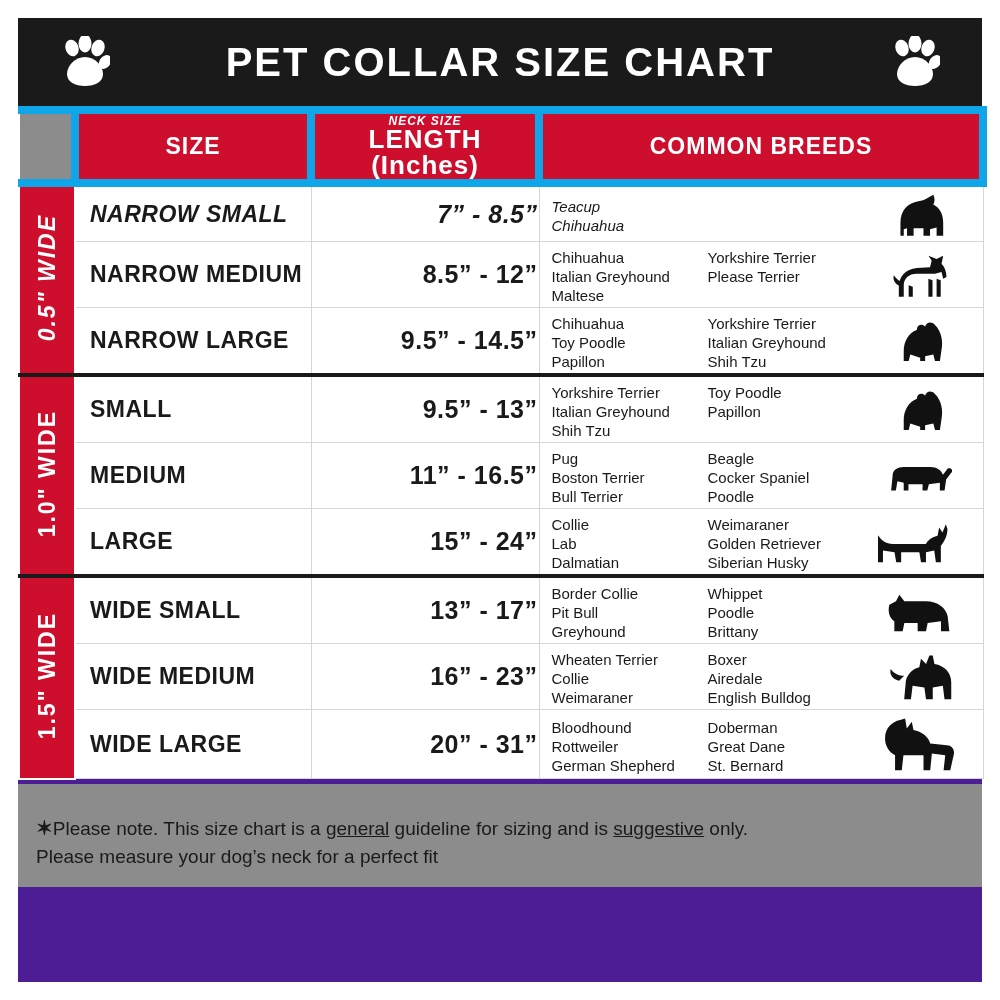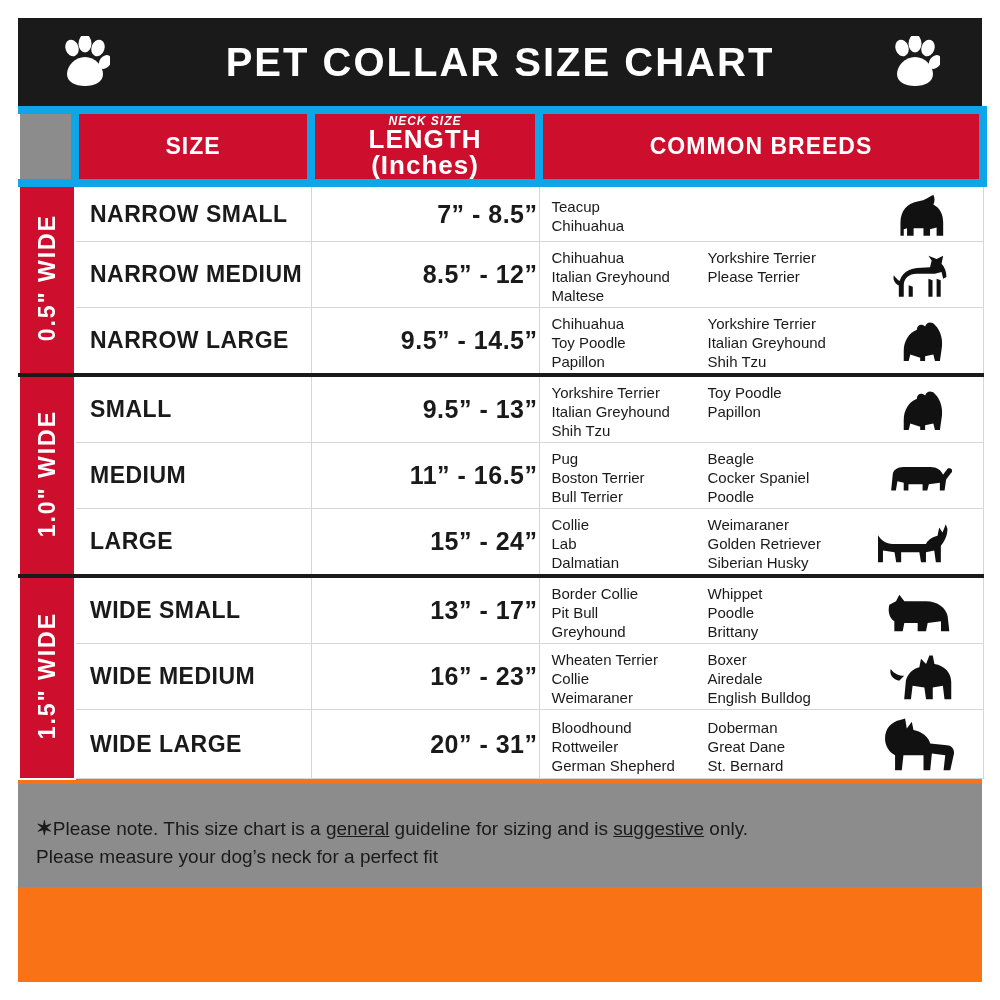--- a/index.html
+++ b/index.html
@@ -10,21 +10,21 @@
   body {
     width: 1000px;
     height: 1000px;
     font-family: "Liberation Sans", sans-serif;
     overflow: hidden;
   }
   .chart {
     position: relative;
     width: 1000px;
     height: 1000px;
-    background: #f97316;
+    background: #4c1d95;
     box-sizing: border-box;
     border: 18px solid #ffffff;
     border-top-width: 18px;
   }
   
   .banner {
     position: relative;
     height: 88px;
     background: #1a1a1a;
     display: flex;
@@ -146,21 +146,21 @@
   }
   .breed-silhouette {
     width: 112px;
     min-width: 112px;
     display: flex;
     align-items: flex-end;
     justify-content: center;
     padding-right: 6px;
   }
   .group-sep td { border-top: 4px solid #1a1a1a; }
-  tbody tr.first-row td { border-top: 3px solid #fca5a5; }
+  tbody tr.first-row td { border-top: 3px solid #fca5a5; font-style: italic; }
 
   
   .footnote {
     background: #8c8c8c;
     color: #1a1a1a;
     padding: 30px 18px 16px 18px;
     font-size: 19px;
     line-height: 28px;
     margin-top: 4px;
   }

